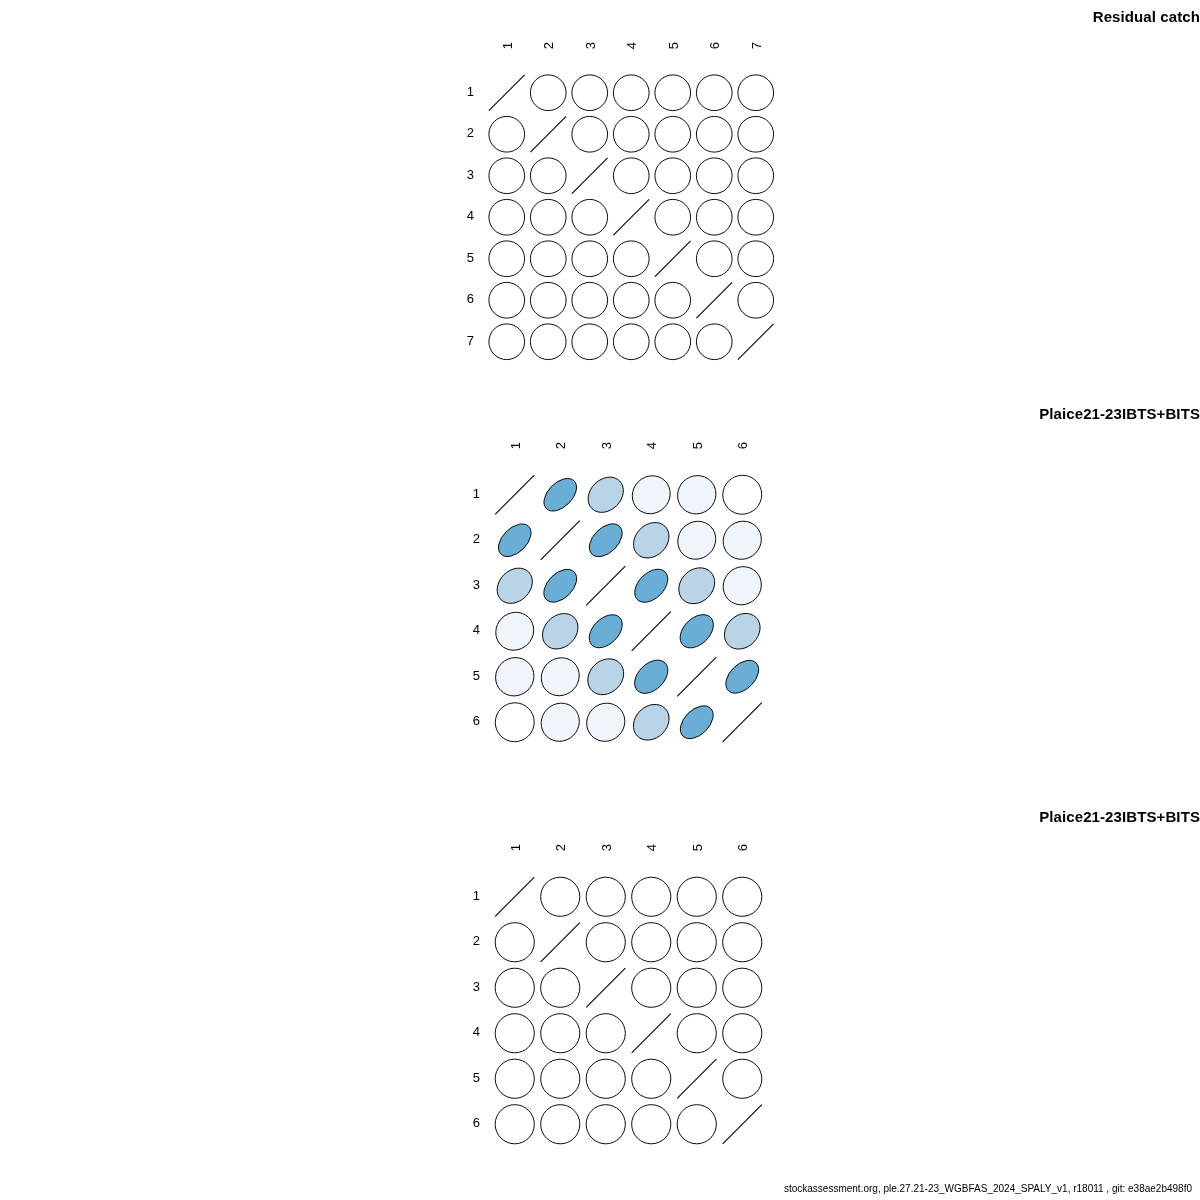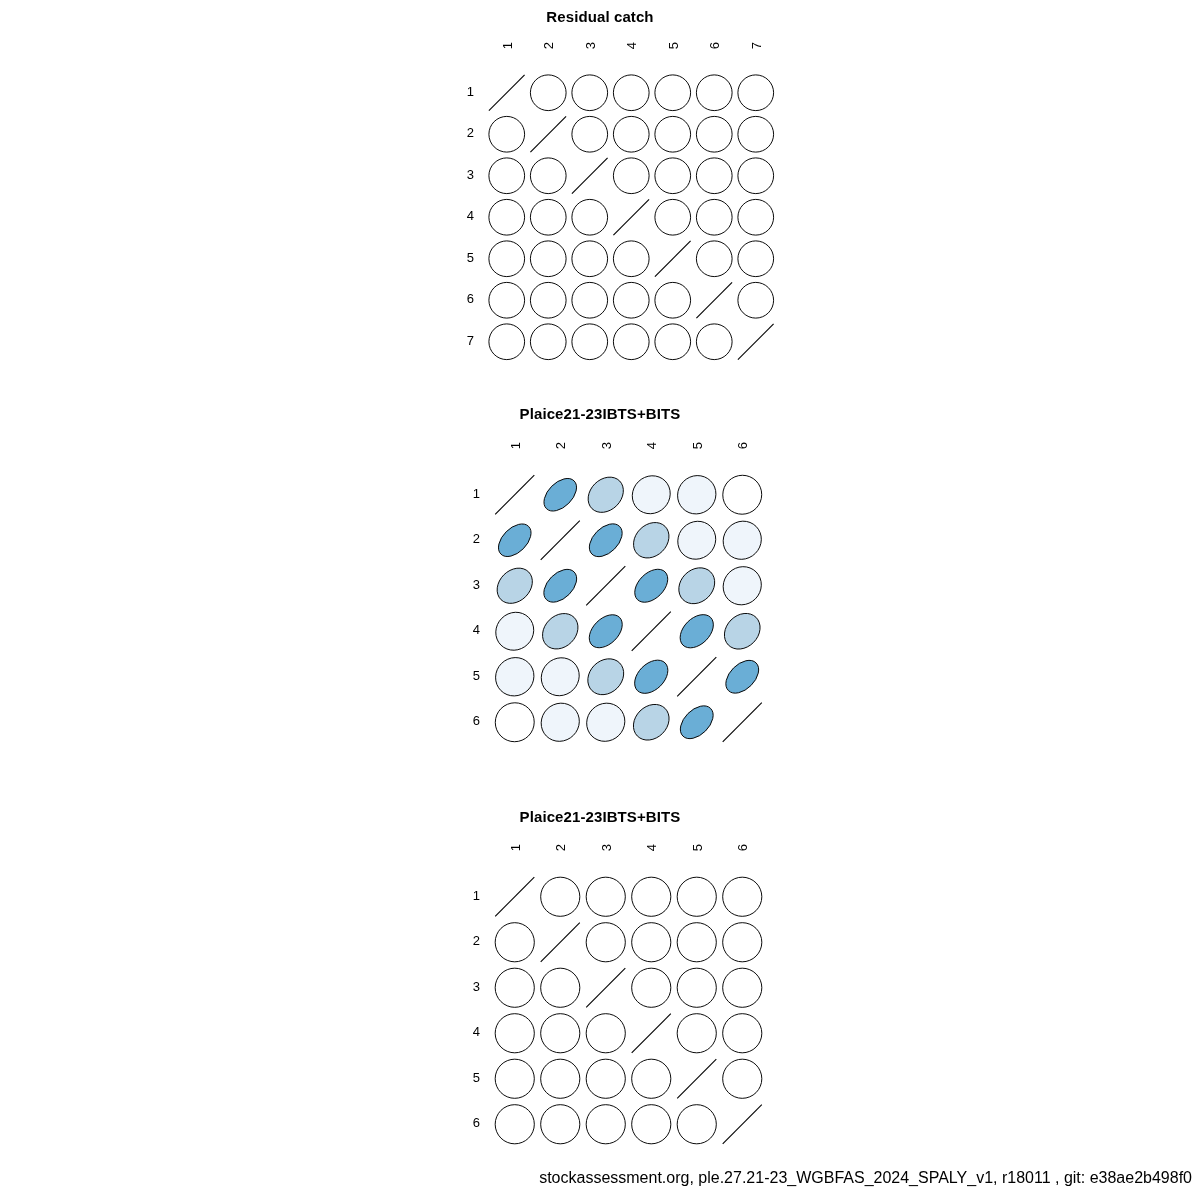--- a/index.html
+++ b/index.html
@@ -14,21 +14,21 @@
     font-family: "Liberation Sans", sans-serif;
     color: #000000;
     overflow: hidden;
   }
   .panel {
     position: absolute;
     left: 0;
     width: 1200px;
   }
   .panel-title {
-    text-align: center;
+    text-align: right;
     font-size: 15px;
     font-weight: bold;
     font-family: "Liberation Sans", sans-serif;
     letter-spacing: 0.1px;
   }
   .matrix-wrap {
     position: relative;
     margin: 0 auto;
   }
   .col-label {
@@ -48,22 +48,22 @@
     white-space: nowrap;
   }
   .cell-svg {
     position: absolute;
     left: 0;
     top: 0;
   }
   .footer {
     position: absolute;
     right: 8px;
-    bottom: 13px;
-    font-size: 16px;
+    bottom: 6px;
+    font-size: 10px;
     font-family: "Liberation Sans", sans-serif;
     color: #000000;
     white-space: nowrap;
   }
 </style>
 </head>
 <body>
 
 <div id="panels-root">
     <div class="panel" style="top: 8px;">

